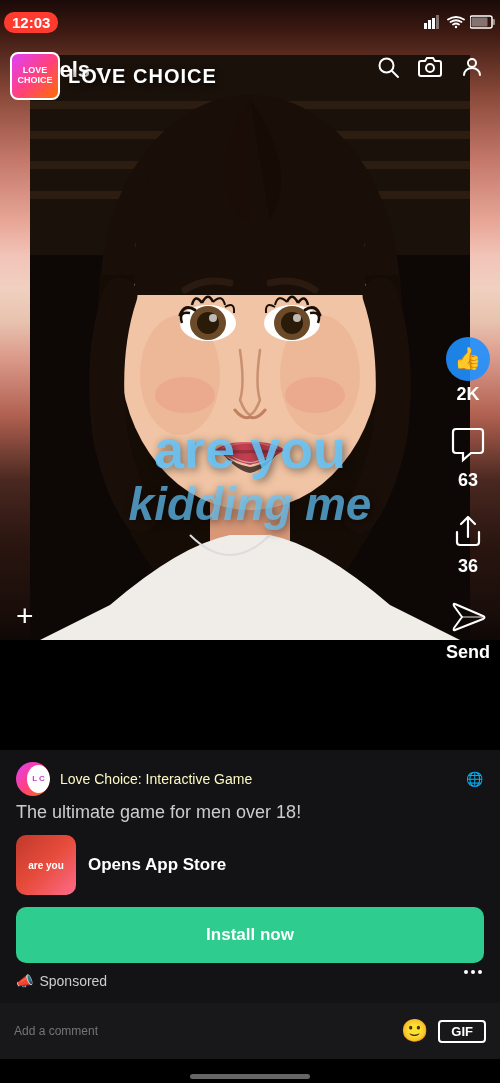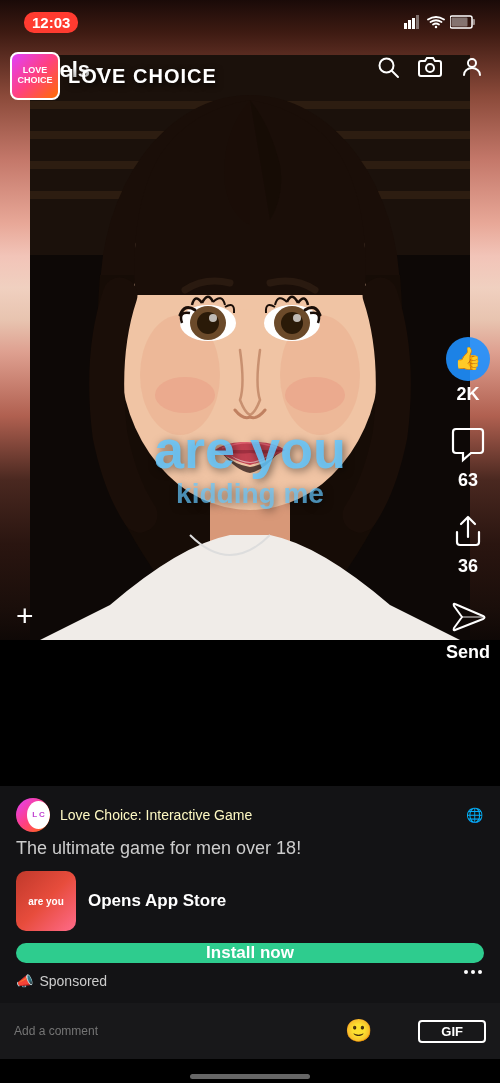--- a/index.html
+++ b/index.html
@@ -17,21 +17,21 @@
     
     .status-bar {
       position: absolute;
       top: 0;
       left: 0;
       width: 100%;
       height: 44px;
       display: flex;
       align-items: center;
       justify-content: space-between;
-      padding: 0 24px;
+      padding: 0 4px;
       z-index: 100;
     }
 
     .status-time {
       background: #ff3b30;
       color: #fff;
       font-size: 15px;
       font-weight: 700;
       padding: 2px 8px;
       border-radius: 10px;
@@ -145,24 +145,25 @@
     .overlay-line1 {
       color: rgba(100, 200, 255, 0.85);
       font-size: 54px;
       font-weight: 800;
       text-shadow: 2px 2px 8px rgba(0,0,0,0.5);
       line-height: 1.1;
     }
 
     .overlay-line2 {
       color: rgba(100, 200, 255, 0.7);
-      font-size: 28px;
+      font-size: 46px;
       font-weight: 800;
       text-shadow: 2px 2px 8px rgba(0,0,0,0.5);
       line-height: 1.1;
+      font-style: italic;
     }
 
     
     .action-sidebar {
       position: absolute;
       right: 10px;
       bottom: 420px;
       display: flex;
       flex-direction: column;
       align-items: center;
@@ -295,21 +296,21 @@
       color: #fff;
       font-size: 17px;
       font-weight: 700;
     }
 
     .install-btn {
       width: 100%;
       background: #2ecc8e;
       border: none;
       border-radius: 10px;
-      padding: 0;
+      padding: 18px;
       color: #fff;
       font-size: 17px;
       font-weight: 700;
       cursor: pointer;
       text-align: center;
     }
 
     .sponsored-row {
       display: flex;
       align-items: center;
@@ -365,23 +366,22 @@
       color: #fff;
       cursor: pointer;
     }
 
     .comment-gif {
       font-size: 13px;
       font-weight: 800;
       color: #fff;
       border: 2px solid #fff;
       border-radius: 4px;
-      padding: 2px 21px;
+      padding: 2px 11px;
       cursor: pointer;
-      margin-left: 36px;
     }
 
     
     .plus-btn {
       position: absolute;
       left: 16px;
       bottom: 450px;
       color: #fff;
       font-size: 30px;
       font-weight: 300;

